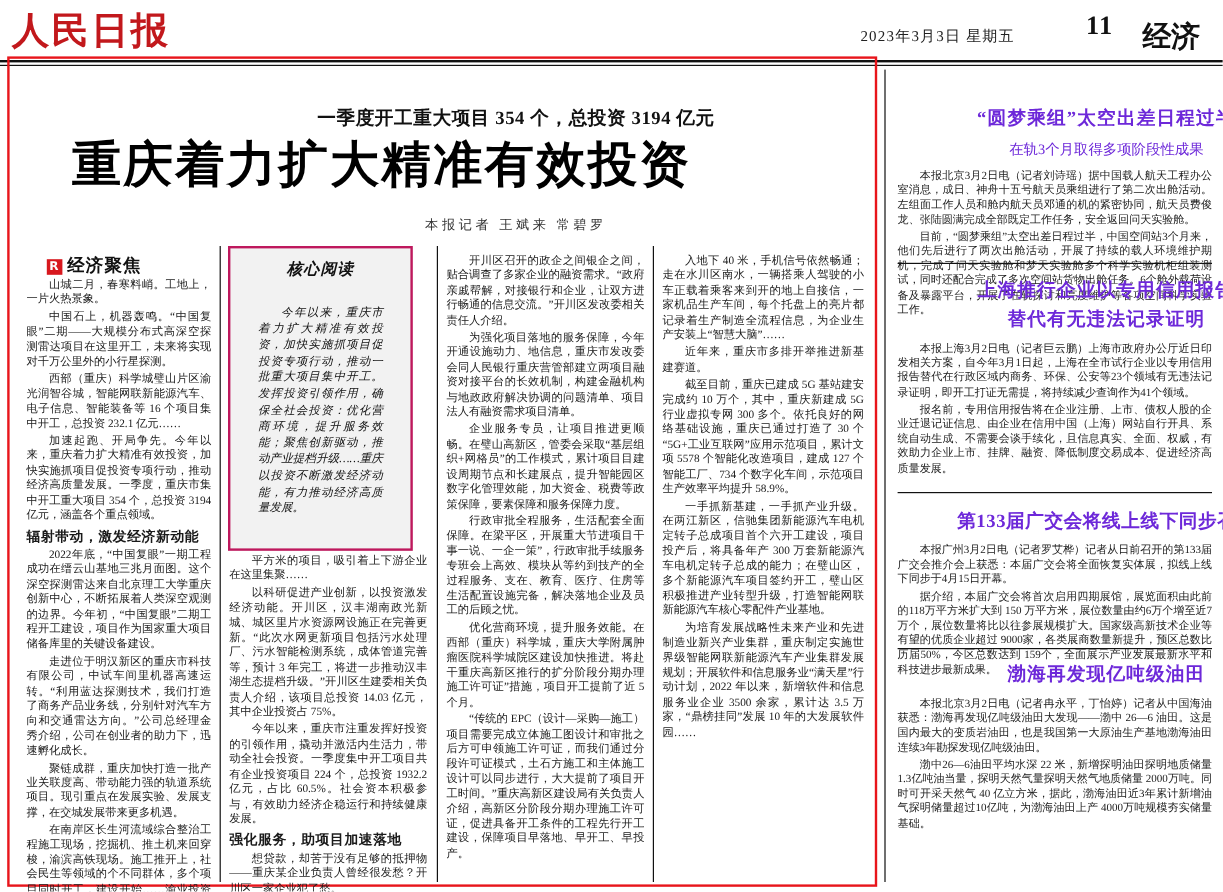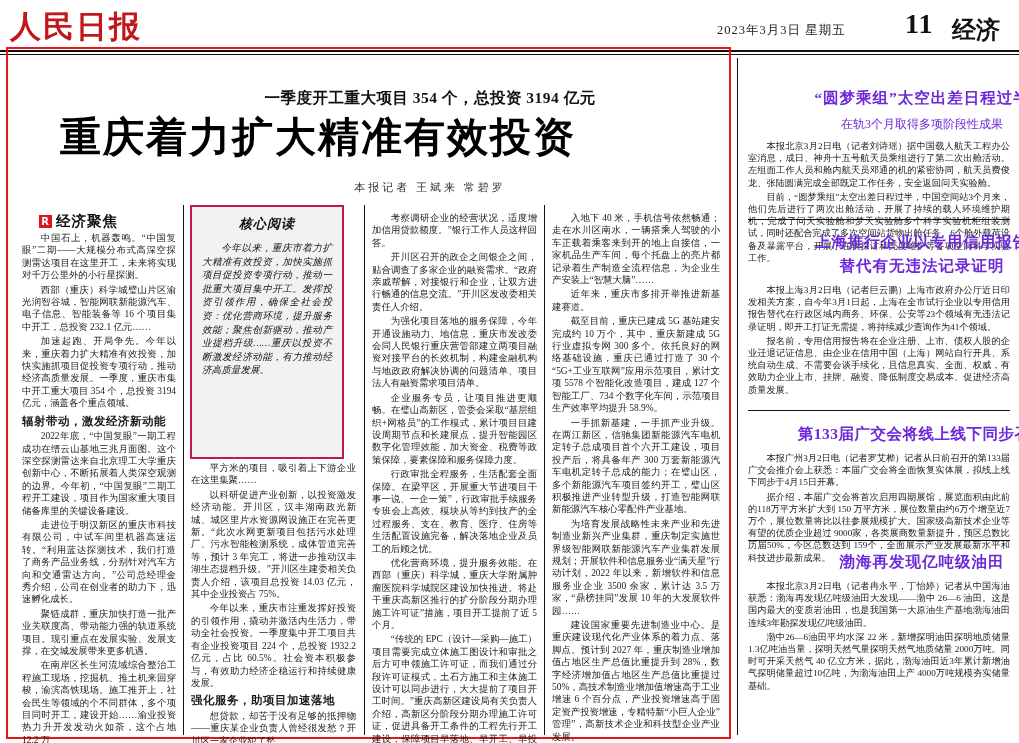--- a/index.html
+++ b/index.html
@@ -9,21 +9,21 @@
     color:#111;overflow:hidden;
   }
   .page{position:relative;width:1019px;height:743px;}
 
   
   .masthead{position:absolute;left:0;top:0;width:1019px;height:52px;}
   .logo{position:absolute;left:10px;top:6px;width:132px;height:40px;color:#c2181c;
         font-family:"DejaVu Sans", sans-serif;font-weight:bold;font-size:31px;letter-spacing:2px;
         line-height:40px;white-space:nowrap;text-align:right;}
   .mast-date{position:absolute;left:717px;top:22px;font-size:12.5px;color:#222;letter-spacing:1px;}
-  .mast-page{position:absolute;left:905px;top:8px;font-size:28px;font-weight:bold;color:#111;
+  .mast-page{position:absolute;left:905px;top:8px;font-size:22px;font-weight:bold;color:#111;
              font-family:"Liberation Serif",serif;letter-spacing:1px;}
   .mast-sec{position:absolute;left:952px;top:14px;font-size:24px;font-weight:bold;color:#111;}
   .mast-rule{position:absolute;left:0;top:50px;width:1019px;height:2px;background:#111;}
   .mast-rule2{position:absolute;left:0;top:54px;width:1019px;height:1px;background:#111;}
 
   
   .redbox{position:absolute;left:6px;top:47px;width:721px;height:688px;border:2px solid #e8151b;
           pointer-events:none;}
 
   
@@ -51,21 +51,21 @@
 
   .subhead{font-weight:bold;font-size:11.5px;margin:5px 0 3px 0;text-indent:0;letter-spacing:.5px;}
 
   
   .corebox{position:absolute;left:190px;top:205px;width:150px;height:250px;
            border:2px solid #be185d;background:#f2f2f2;font-style:italic;}
   .corebox .ttl{position:absolute;left:0;top:8px;width:150px;text-align:center;
                 font-weight:bold;font-size:13px;letter-spacing:1px;}
   .corebox .body{position:absolute;left:10px;top:34px;width:130px;font-size:9.6px;
                  line-height:13.6px;text-align:justify;}
-  .corebox .body p{margin:0;text-indent:2em;}
+  .corebox .body p{margin:13px;text-indent:2em;}
 
   
   .r-head{position:absolute;text-align:center;font-weight:bold;color:#6d28d9;margin-left:43px;}
   .r-col{position:absolute;font-size:9.2px;line-height:12.2px;text-align:justify;color:#1a1a1a;}
   .r-col p{margin:0 0 2px 0;text-indent:2em;}
 </style>
 </head>
 <body>
 
 <div class="page">
@@ -92,20 +92,21 @@
 
   <div class="kicker">一季度开工重大项目 354 个，总投资 3194 亿元</div>
   <div class="headline">重庆着力扩大精准有效投资</div>
   <div class="byline">本报记者  王斌来  常碧罗</div>
 
   <div class="sec-head" style="left:26px;top:212px;margin-left:13px;">
     <span class="redmark">R</span><span>经济聚焦</span>
   </div>
 
   <div class="col" style="left:22px;top:232px;width:154px;">
+    <p>山城二月，春寒料峭。工地上，一片火热景象。</p>
     <p>中国石上，机器轰鸣。“中国复眼”二期——大规模分布式高深空探测雷达项目在这里开工，未来将实现对千万公里外的小行星探测。</p>
     <p>西部（重庆）科学城璧山片区渝光润智谷城，智能网联新能源汽车、电子信息、智能装备等 16 个项目集中开工，总投资 232.1 亿元……</p>
     <p>加速起跑、开局争先。今年以来，重庆着力扩大精准有效投资，加快实施抓项目促投资专项行动，推动经济高质量发展。一季度，重庆市集中开工重大项目 354 个，总投资 3194 亿元，涵盖各个重点领域。</p>
     <div class="subhead">辐射带动，激发经济新动能</div>
     <p>2022年底，“中国复眼”一期工程成功在缙云山基地三兆月面图。这个深空探测雷达来自北京理工大学重庆创新中心，不断拓展着人类深空观测的边界。今年初，“中国复眼”二期工程开工建设，项目作为国家重大项目储备库里的关键设备建设。</p>
     <p>走进位于明汉新区的重庆市科技有限公司，中试车间里机器高速运转。“利用蓝达探测技术，我们打造了商务产品业务线，分别针对汽车方向和交通雷达方向。”公司总经理金秀介绍，公司在创业者的助力下，迅速孵化成长。</p>
     <p>聚链成群，重庆加快打造一批产业关联度高、带动能力强的轨道系统项目。现引重点在发展实验、发展支撑，在交城发展带来更多机遇。</p>
     <p>在南岸区长生河流域综合整治工程施工现场，挖掘机、推土机来回穿梭，渝滨高铁现场。施工推开上，社会民生等领域的个不同群体，多个项目同时开工，建设开始……渝业投资热力升开发发动火如荼，这个占地 12.2 万</p>
   </div>
 
@@ -119,37 +120,35 @@
   <div class="col" style="left:191px;top:462px;width:165px;">
     <p>平方米的项目，吸引着上下游企业在这里集聚……</p>
     <p>以科研促进产业创新，以投资激发经济动能。开川区，汉丰湖南政光新城、城区里片水资源网设施正在完善更新。“此次水网更新项目包括污水处理厂、污水智能检测系统，成体管道完善等，预计 3 年完工，将进一步推动汉丰湖生态提档升级。”开川区生建委相关负责人介绍，该项目总投资 14.03 亿元，其中企业投资占 75%。</p>
     <p>今年以来，重庆市注重发挥好投资的引领作用，撬动并激活内生活力，带动全社会投资。一季度集中开工项目共有企业投资项目 224 个，总投资 1932.2 亿元，占比 60.5%。社会资本积极参与，有效助力经济企稳运行和持续健康发展。</p>
     <div class="subhead">强化服务，助项目加速落地</div>
     <p>想贷款，却苦于没有足够的抵押物——重庆某企业负责人曾经很发愁？开川区一家企业犯了愁。</p>
 
   </div>
 
   <div class="col" style="left:372px;top:212px;width:165px;">
-    <p>考察调研企业的经营状况，适度增加信用贷款额度。”银行工作人员这样回答。</p>
     <p>开川区召开的政企之间银企之间，贴合调查了多家企业的融资需求。“政府亲戚帮解，对接银行和企业，让双方进行畅通的信息交流。”开川区发改委相关责任人介绍。</p>
     <p>为强化项目落地的服务保障，今年开通设施动力、地信息，重庆市发改委会同人民银行重庆营管部建立两项目融资对接平台的长效机制，构建金融机构与地政政府解决协调的问题清单、项目法人有融资需求项目清单。</p>
     <p>企业服务专员，让项目推进更顺畅。在璧山高新区，管委会采取“基层组织+网格员”的工作模式，累计项目目建设周期节点和长建展点，提升智能园区数字化管理效能，加大资金、税费等政策保障，要素保障和服务保障力度。</p>
     <p>行政审批全程服务，生活配套全面保障。在梁平区，开展重大节进项目干事一说、一企一策”，行政审批手续服务专班会上高效、模块从等约到技产的全过程服务、支在、教育、医疗、住房等生活配置设施完备，解决落地企业及员工的后顾之忧。</p>
     <p>优化营商环境，提升服务效能。在西部（重庆）科学城，重庆大学附属肿瘤医院科学城院区建设加快推进。将赴干重庆高新区推行的扩分阶段分期办理施工许可证”措施，项目开工提前了近 5 个月。</p>
     <p>“传统的 EPC（设计—采购—施工）项目需要完成立体施工图设计和审批之后方可申领施工许可证，而我们通过分段许可证模式，土石方施工和主体施工设计可以同步进行，大大提前了项目开工时间。”重庆高新区建设局有关负责人介绍，高新区分阶段分期办理施工许可证，促进具备开工条件的工程先行开工建设，保障项目早落地、早开工、早投产。</p>
 
   </div>
 
   <div class="col" style="left:552px;top:212px;width:168px;">
     <p>入地下 40 米，手机信号依然畅通；走在水川区南水，一辆搭乘人驾驶的小车正载着乘客来到开的地上自接信，一家机品生产车间，每个托盘上的亮片都记录着生产制造全流程信息，为企业生产安装上“智慧大脑”……</p>
     <p>近年来，重庆市多排开举推进新基建赛道。</p>
     <p>截至目前，重庆已建成 5G 基站建安完成约 10 万个，其中，重庆新建成 5G 行业虚拟专网 300 多个。依托良好的网络基础设施，重庆已通过打造了 30 个“5G+工业互联网”应用示范项目，累计文项 5578 个智能化改造项目，建成 127 个智能工厂、734 个数字化车间，示范项目生产效率平均提升 58.9%。</p>
     <p>一手抓新基建，一手抓产业升级。在两江新区，信驰集团新能源汽车电机定转子总成项目首个六开工建设，项目投产后，将具备年产 300 万套新能源汽车电机定转子总成的能力；在璧山区，多个新能源汽车项目签约开工，璧山区积极推进产业转型升级，打造智能网联新能源汽车核心零配件产业基地。</p>
     <p>为培育发展战略性未来产业和先进制造业新兴产业集群，重庆制定实施世界级智能网联新能源汽车产业集群发展规划；开展软件和信息服务业“满天星”行动计划，2022 年以来，新增软件和信息服务业企业 3500 余家，累计达 3.5 万家，“鼎榜挂同”发展 10 年的大发展软件园……</p>
-    <p>建设国家重要先进制造业中心。是重庆建设现代化产业体系的着力点、落脚点。预计到 2027 年，重庆制造业增加值占地区生产总值比重提升到 28%，数字经济增加值占地区生产总值比重提过 50%，高技术制造业增加值增速高于工业增速 6 个百分点，产业投资增速高于固定资产投资增速，专精特新“小巨人企业”管理”，高新技术企业和科技型企业产业发展。</p>
 
   </div>
 
   <div class="r-head" style="left:748px;top:88px;width:262px;font-size:15.5px;letter-spacing:1px;">“圆梦乘组”太空出差日程过半</div>
   <div class="r-head" style="left:748px;top:116px;width:262px;font-size:12px;font-weight:normal;">在轨3个月取得多项阶段性成果</div>
   <div class="r-col" style="left:748px;top:140px;width:262px;">
     <p>本报北京3月2日电（记者刘诗瑶）据中国载人航天工程办公室消息，成日、神舟十五号航天员乘组进行了第二次出舱活动。左组面工作人员和舱内航天员邓通的机的紧密协同，航天员费俊龙、张陆圆满完成全部既定工作任务，安全返回问天实验舱。</p>
     <p>目前，“圆梦乘组”太空出差日程过半，中国空间站3个月来，他们先后进行了两次出舱活动，开展了持续的载人环境维护期机，完成了问天实验舱和梦天实验舱多个科学实验机柜组装测试，同时还配合完成了多次空间站货物出舱任务。6个舱外载荷设备及暴露平台，开展了在轨探讨和亮度维护等各项空间科学实验工作。</p>
   </div>
 

